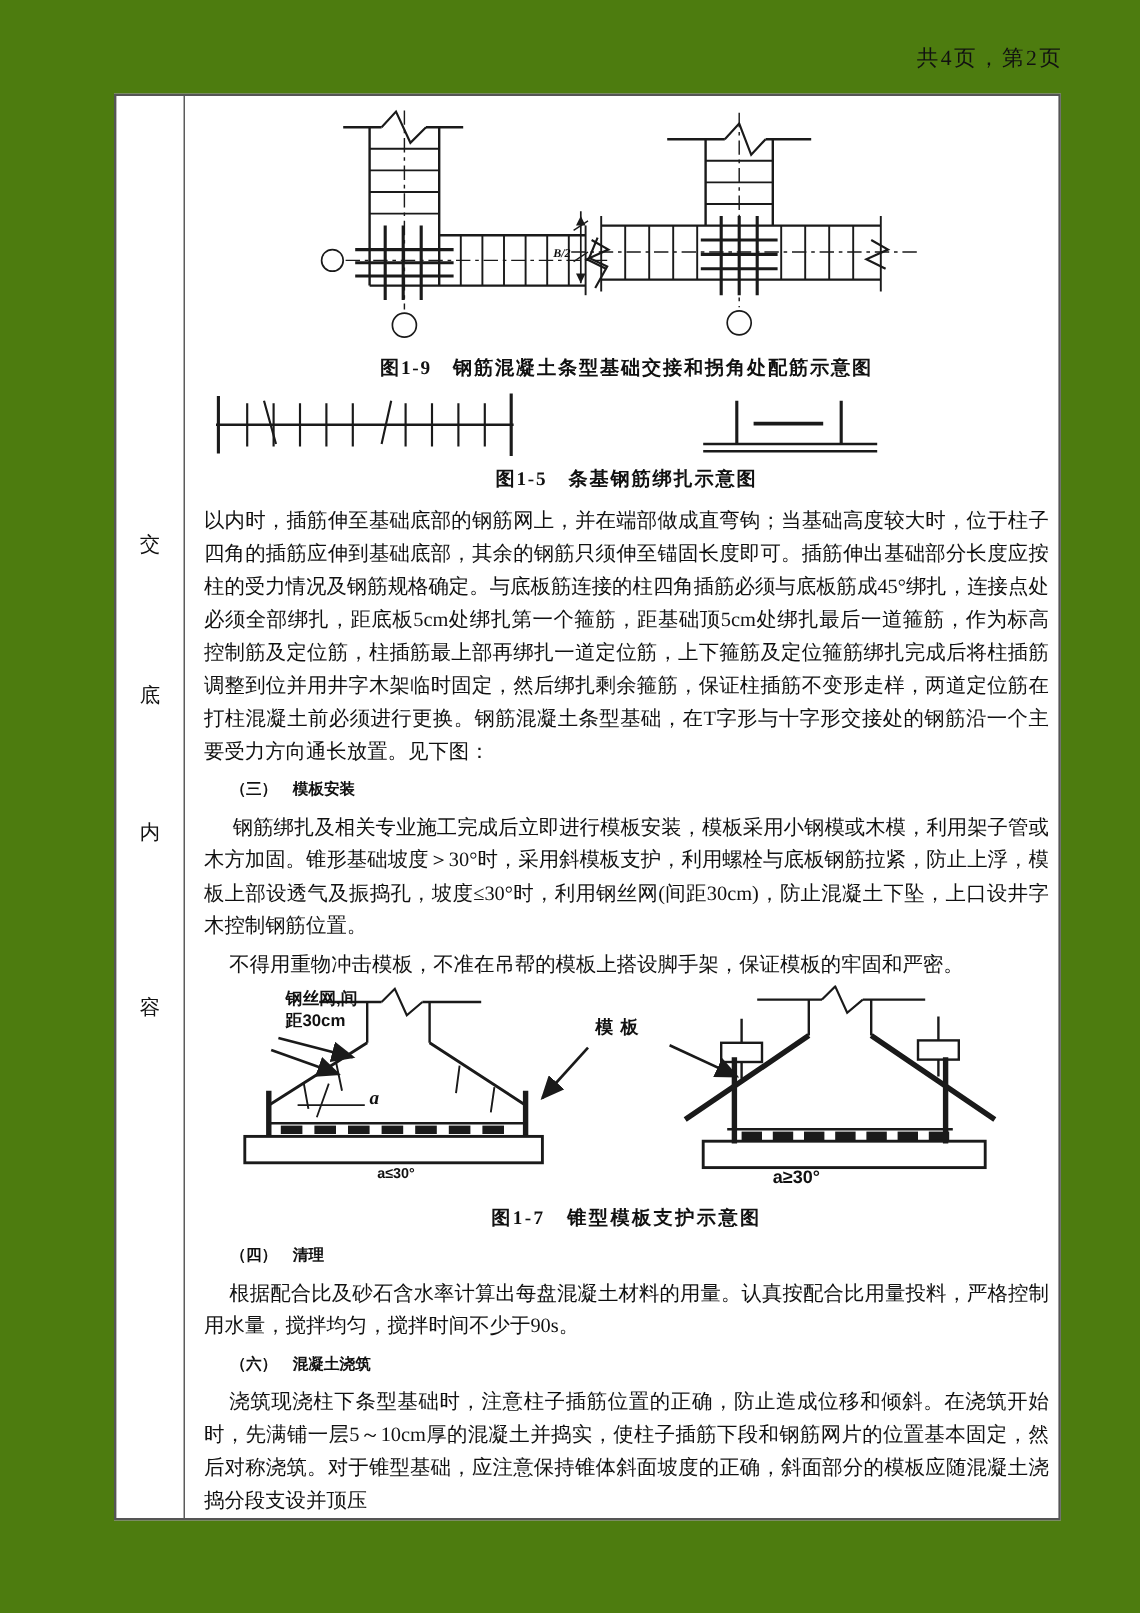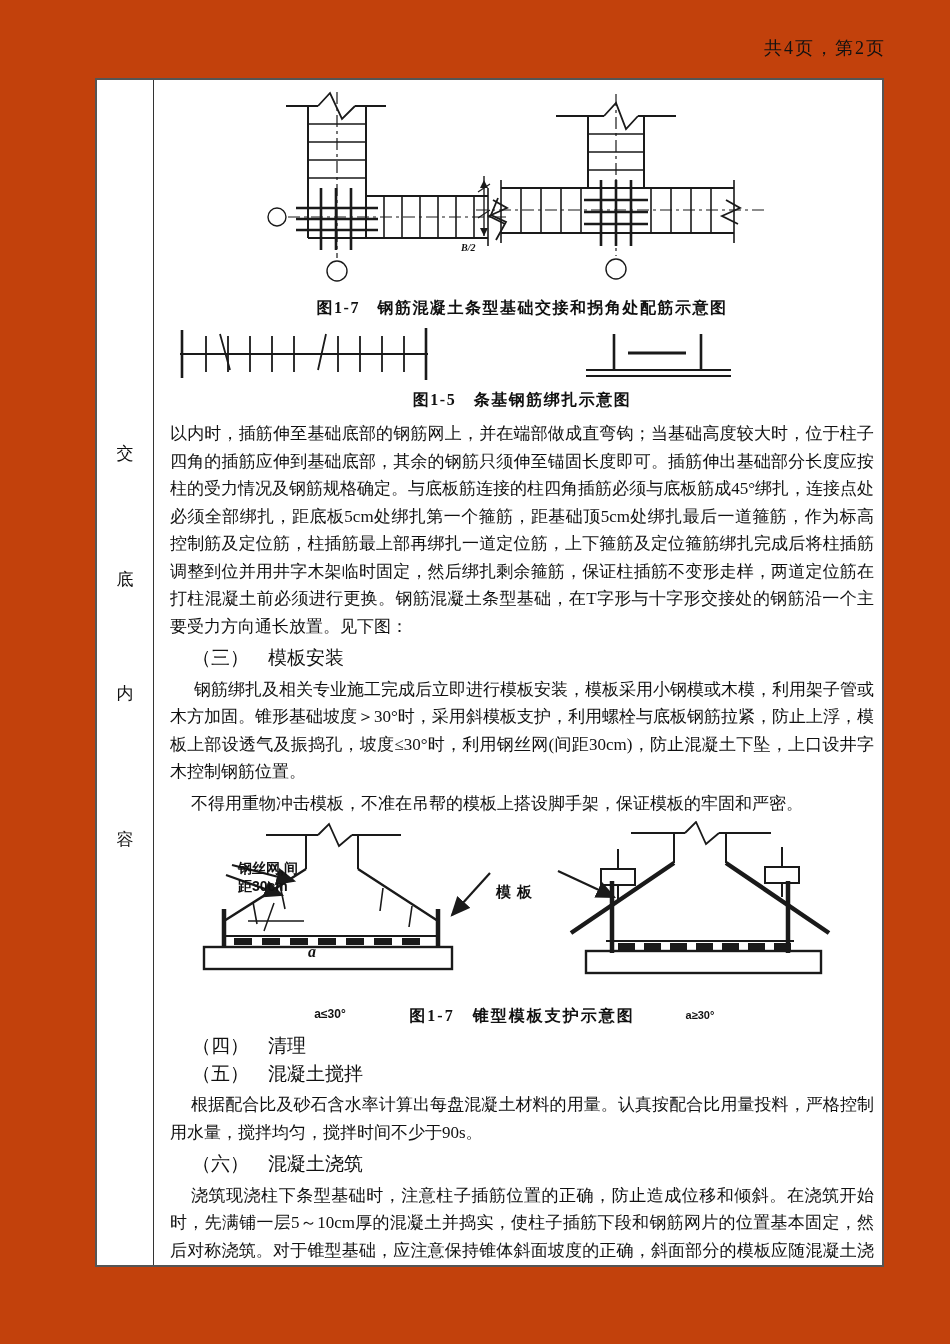--- a/index.html
+++ b/index.html
@@ -1,16 +1,16 @@
 <!DOCTYPE html>
 <html><head>
 <meta charset="utf-8">
 <style>
   html,body{margin:0;padding:0;background:#fff;}
-  .page{position:relative;width:950px;height:1344px;background:#c2410c;overflow:hidden;
+  .page{position:relative;width:950px;height:1344px;background:#4d7c0f;overflow:hidden;
         font-family:"Liberation Serif","DejaVu Serif",serif;color:#111;}
   .page-indicator{position:absolute;top:36px;left:730px;width:156px;text-align:right;
         font-size:18px;letter-spacing:2px;}
   .doc-table{position:absolute;left:95px;top:78px;width:785px;height:1185px;
         border:2px solid #555;display:flex;background:#fff;}
   .side-col{width:56px;border-right:1px solid #333;position:relative;flex:none;}
   .side-char{position:absolute;left:0;width:56px;text-align:center;font-size:17px;}
   .main-col{flex:1;position:relative;padding:0 4px 0 12px;overflow:hidden;}
 
   .fig{position:relative;}
@@ -21,32 +21,32 @@
 
   .caption{text-align:center;font-weight:bold;}
   .cap-sm{font-size:16px;letter-spacing:1.5px;line-height:24px;margin-top:6px;}
   .cap15{margin-bottom:8px;}
   .cap-lg{font-size:16px;letter-spacing:2px;line-height:26px;margin-top:2px;}
 
   .body-text{font-size:17px;line-height:27.5px;text-align:justify;margin:4px;}
   .first-para{margin-top:0;}
   .indent1{text-indent:21px;}
   .indent2{text-indent:24px;}
-  .heading{font-weight:normal;font-size:19px;line-height:27.5px;padding-left:26px;margin:0;}
+  .heading{font-weight:bold;font-size:13px;line-height:27.5px;padding-left:26px;margin:0;}
   .h4-row{margin-top:3px;}
 
   
-  .dlabel{position:absolute;font-weight:bold;font-family:"Liberation Sans","DejaVu Sans",sans-serif;margin-top:36px;}
+  .dlabel{position:absolute;font-weight:bold;font-family:"Liberation Sans","DejaVu Sans",sans-serif;}
   .b2-label{left:295px;top:118px;font-size:10px;font-style:italic;font-family:"Liberation Serif",serif;}
   .mesh-label{left:72px;top:2px;font-size:14px;line-height:18px;}
   .formwork-label{left:330px;top:26px;font-size:15px;letter-spacing:6px;}
   .angle-label{left:142px;top:86px;font-size:16px;font-style:italic;font-weight:bold;
         font-family:"Liberation Serif",serif;}
   .deg-left{left:108px;top:150px;width:112px;text-align:center;font-size:12px;}
-  .deg-right{left:478px;top:152px;width:112px;text-align:center;font-size:11px;}
+  .deg-right{left:478px;top:152px;width:112px;font-size:15px;}
 </style>
 </head>
 <body>
 
 <div class="page">
 
   <div class="page-indicator">共4页，第2页</div>
 
   <div class="doc-table">
 
@@ -91,21 +91,21 @@
             <path d="M140,6V168" stroke-width="1.2" stroke-dasharray="12 4 3 4"></path>
             <circle cx="140" cy="181" r="10" stroke-width="1.4"></circle>
             <path d="M8,88V148" stroke-width="1.4"></path>
             <polygon points="4,100 8,92 12,100" fill="#1a1a1a" stroke="none"></polygon>
             <polygon points="4,140 8,148 12,140" fill="#1a1a1a" stroke="none"></polygon>
             <path d="M2,104L14,96 M2,130L14,122" stroke-width="1.2"></path>
           </g>
         </svg>
         <div class="dlabel b2-label">B/2</div>
       </div>
-      <div class="caption cap-sm">图1-7　钢筋混凝土条型基础交接和拐角处配筋示意图</div>
+      <div class="caption cap-sm">图1-9　钢筋混凝土条型基础交接和拐角处配筋示意图</div>
 
       <div class="fig fig15">
         <svg width="731" height="56" viewBox="0 0 731 56">
           <g stroke="#1a1a1a" fill="none">
             <path d="M14,28H262" stroke-width="2"></path>
             <path d="M16,4V52 M260,2V54" stroke-width="2.6"></path>
             <path d="M40,10V46 M62,10V46 M84,10V46 M106,10V46 M128,10V46 M172,10V46 M194,10V46 M216,10V46 M238,10V46" stroke-width="1.8"></path>
             <path d="M54,8L64,44 M152,44L160,8" stroke-width="1.8"></path>
           </g>
           <g stroke="#1a1a1a" fill="none">
@@ -182,20 +182,19 @@
           <div>距30cm</div>
         </div>
         <div class="dlabel formwork-label">模板</div>
         <div class="dlabel angle-label">a</div>
         <div class="dlabel deg-left">a≤30°</div>
         <div class="dlabel deg-right">a≥30°</div>
       </div>
       <div class="caption cap-lg">图1-7　锥型模板支护示意图</div>
 
       <p class="heading h4-row">（四）　清理</p>
-      <p class="heading">（五）　混凝土搅拌</p>
       <p class="body-text indent1">根据配合比及砂石含水率计算出每盘混凝土材料的用量。认真按配合比用量投料，严格控制用水量，搅拌均匀，搅拌时间不少于90s。</p>
       <p class="heading">（六）　混凝土浇筑</p>
       <p class="body-text indent1">浇筑现浇柱下条型基础时，注意柱子插筋位置的正确，防止造成位移和倾斜。在浇筑开始时，先满铺一层5～10cm厚的混凝土并捣实，使柱子插筋下段和钢筋网片的位置基本固定，然后对称浇筑。对于锥型基础，应注意保持锥体斜面坡度的正确，斜面部分的模板应随混凝土浇捣分段支设并顶压</p>
 
     </div>
   </div>
 </div>
 
 </body></html>

